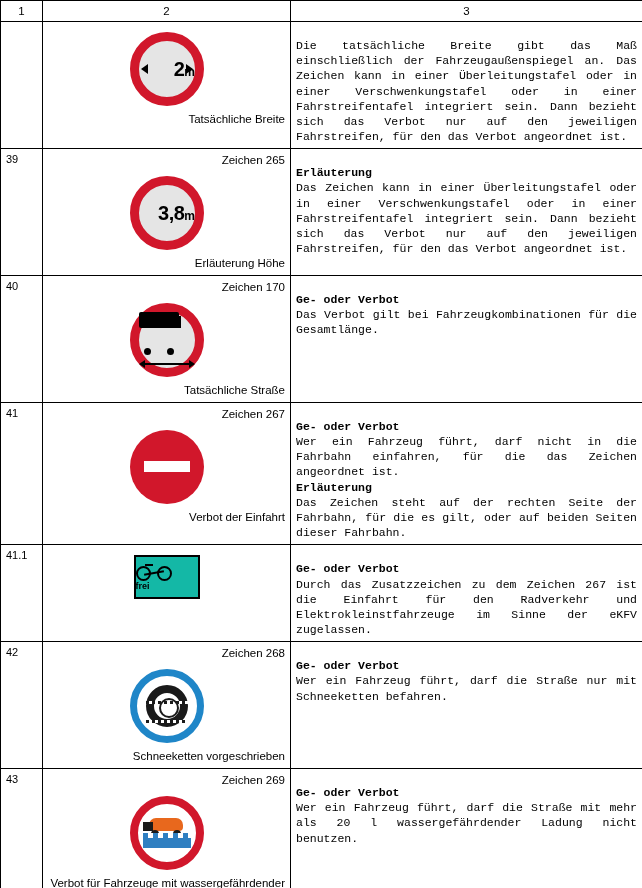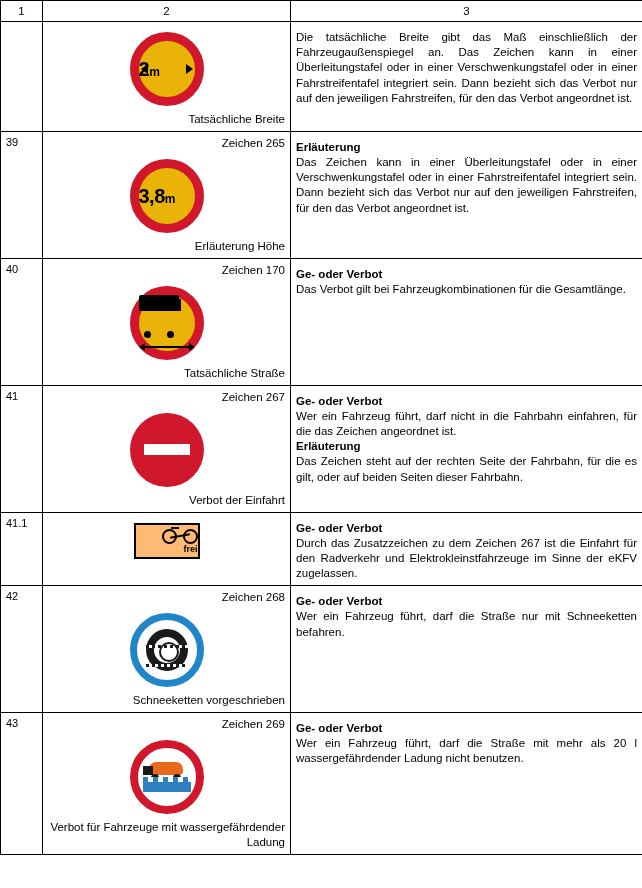--- a/index.html
+++ b/index.html
@@ -61,42 +61,43 @@
     margin-bottom: 2px;
   }
   .desc {
     text-align: justify;
     line-height: 1.32;
   }
   .desc b, .bold {
     font-weight: bold;
   }
   .desc p {
-    margin: 4px 0 0 0;
+    margin: 12px 0 0 0;
+    font-family: Liberation Mono, monospace;
   }
   .desc p + p {
     margin-top: 0px;
   }
   .sign-wrap {
     display: flex;
     justify-content: center;
     align-items: center;
     padding: 6px 0 2px 0;
   }
   
   .round-sign {
     width: 74px;
     height: 74px;
     border-radius: 50%;
-    background: #eab308;
+    background: #e5e5e5;
     border: 9px solid #d1172b;
     box-sizing: border-box;
     display: flex;
     align-items: center;
-    justify-content: flex-start;
+    justify-content: flex-end;
     position: relative;
   }
   .round-sign .inner-txt {
     font-weight: bold;
     font-size: 20px;
     letter-spacing: -0.5px;
     line-height: 1;
     color: #000;
   }
   .round-sign .inner-txt .u {
@@ -165,26 +166,26 @@
   }
   .noentry .bar {
     width: 46px;
     height: 11px;
     background: #ffffff;
   }
 
   
   .addsign {
     width: 66px;
-    height: 36px;
+    height: 44px;
     border: 2px solid #000;
-    background: #fdba74;
+    background: #14b8a6;
     display: flex;
     flex-direction: column;
-    align-items: flex-end;
+    align-items: flex-start;
     justify-content: center;
     box-sizing: border-box;
   }
   .bike {
     position: relative;
     width: 36px;
     height: 17px;
   }
   .bike .bw {
     position: absolute;

